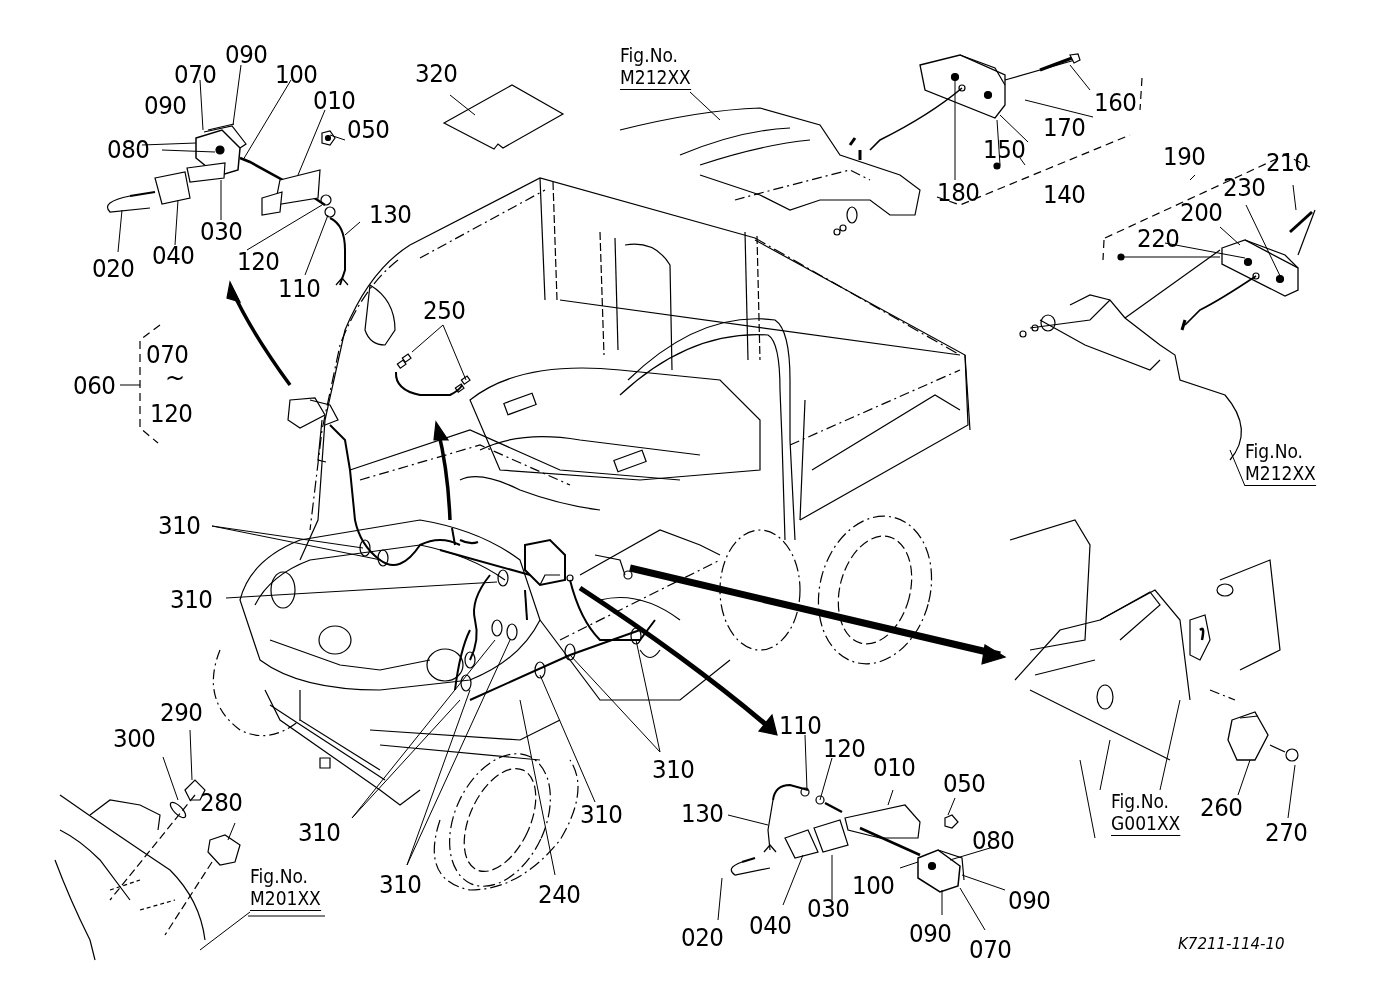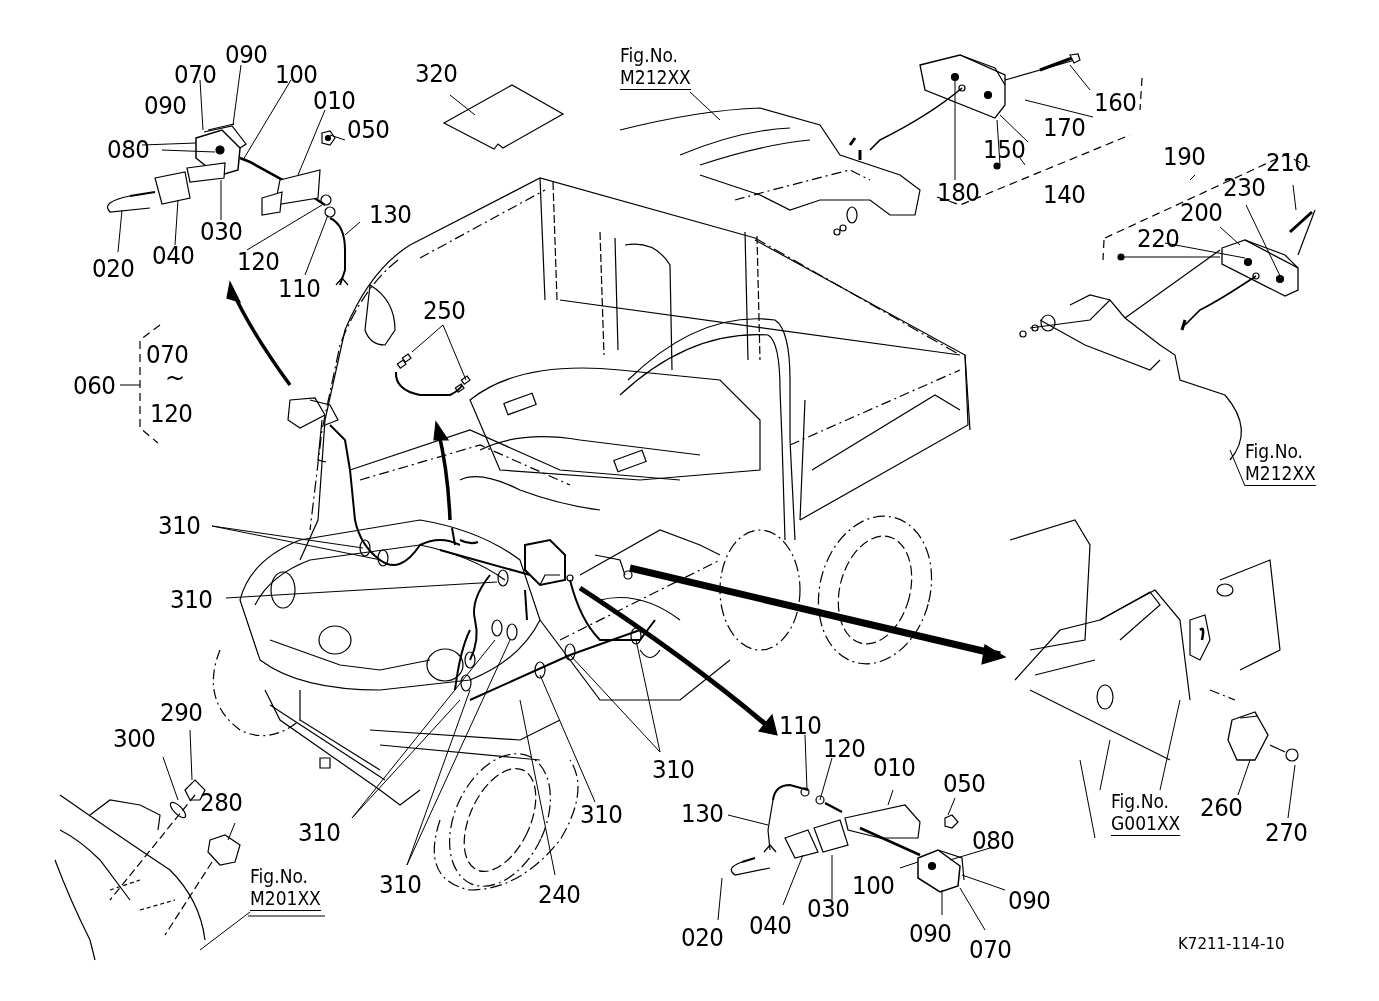--- a/index.html
+++ b/index.html
@@ -419,13 +419,13 @@
 <div class="lbl" style="left:681px;top:801px;">130</div>
 <div class="lbl" style="left:972px;top:828px;">080</div>
 <div class="lbl" style="left:852px;top:873px;">100</div>
 <div class="lbl" style="left:1008px;top:888px;">090</div>
 <div class="lbl" style="left:681px;top:925px;">020</div>
 <div class="lbl" style="left:749px;top:913px;">040</div>
 <div class="lbl" style="left:807px;top:896px;">030</div>
 <div class="lbl" style="left:909px;top:921px;">090</div>
 <div class="lbl" style="left:969px;top:937px;">070</div>
 
-<div class="code" style="left:1178px;top:935px;">K7211-114-10</div>
+<div class="code" style="left:1178px;top:935px;font-style:italic;">K7211-114-10</div>
 
 </body></html>

